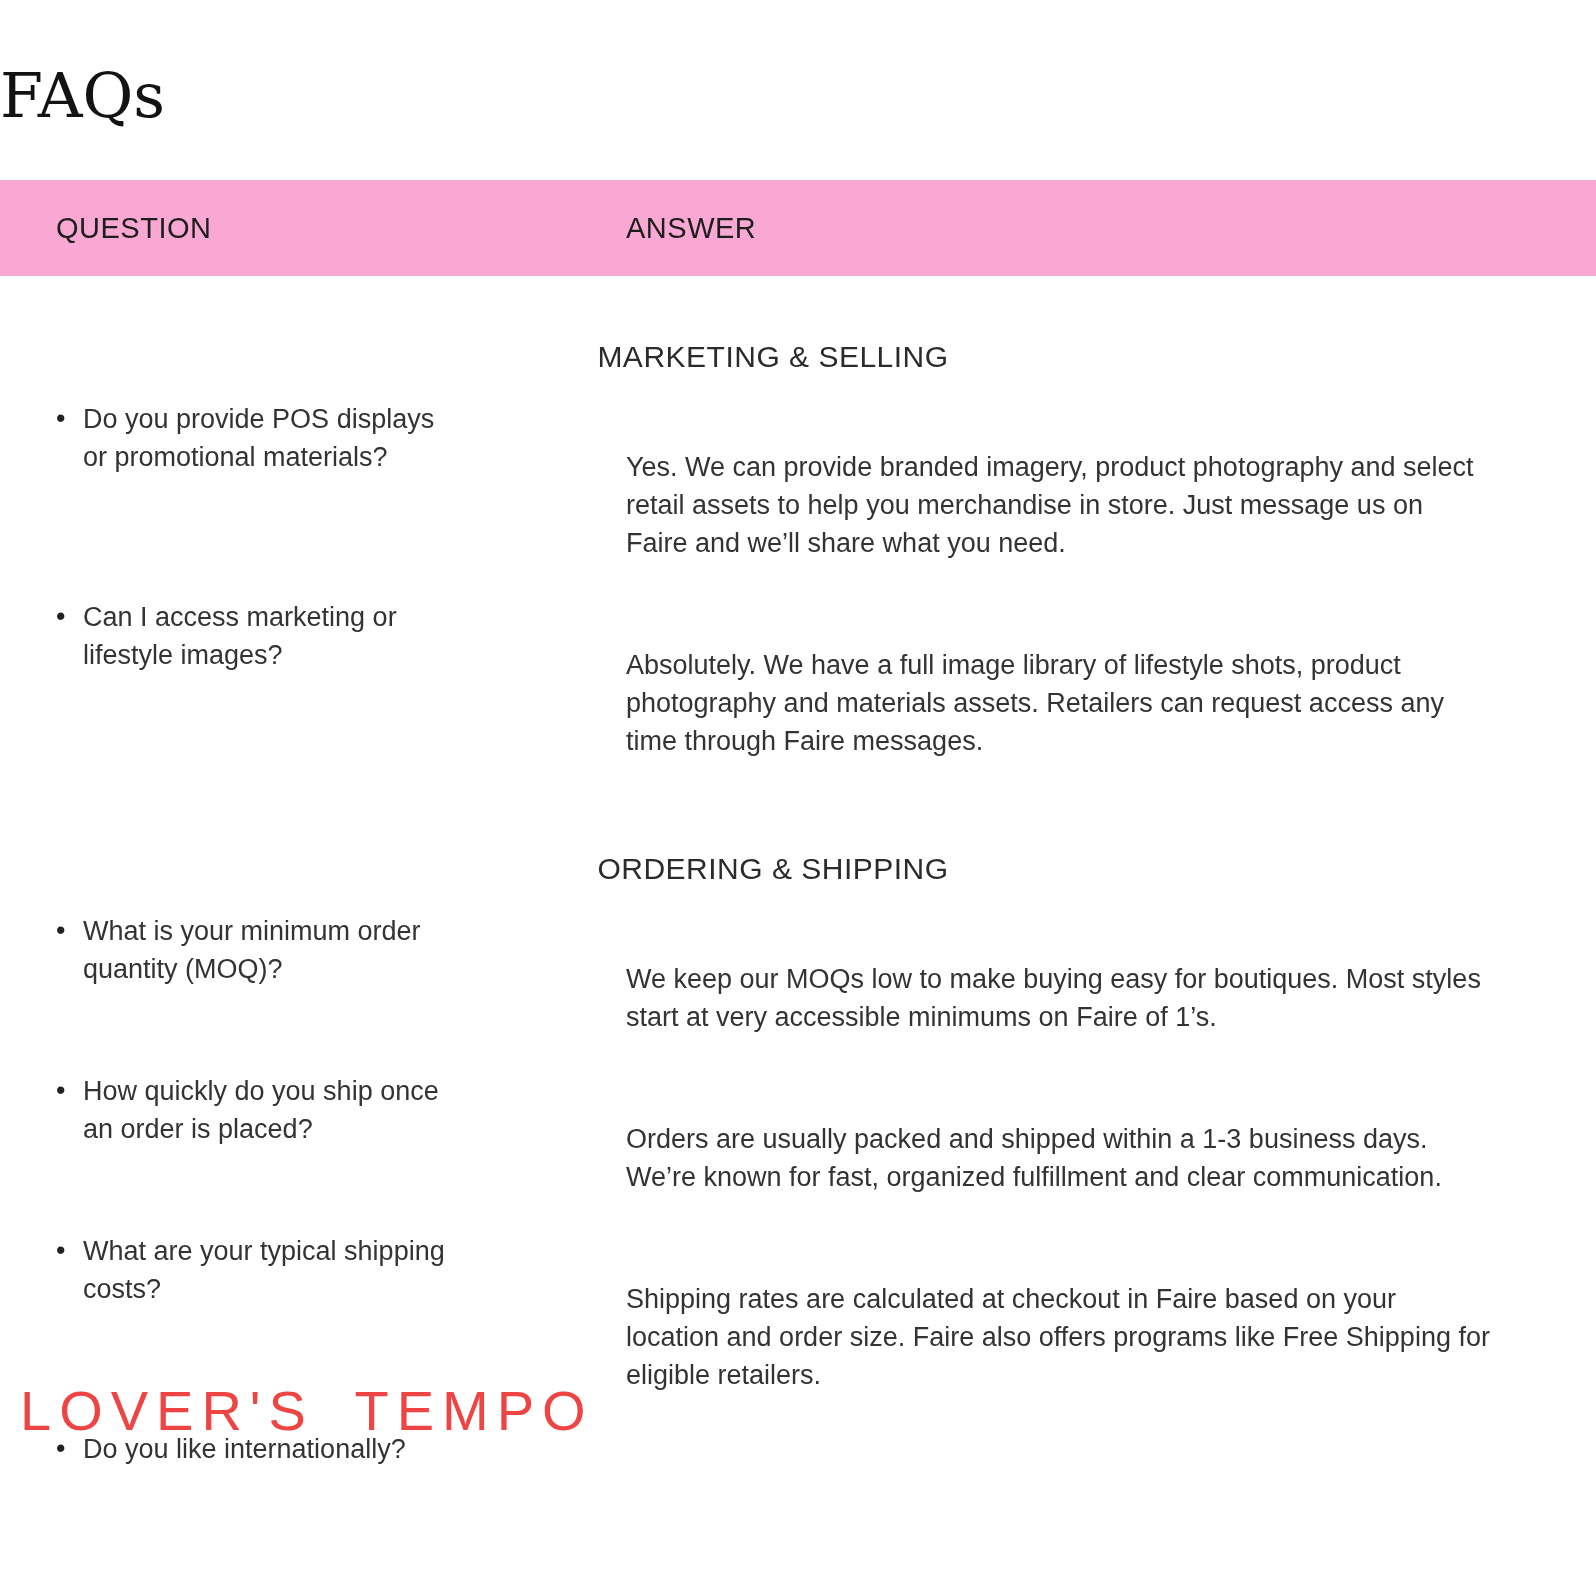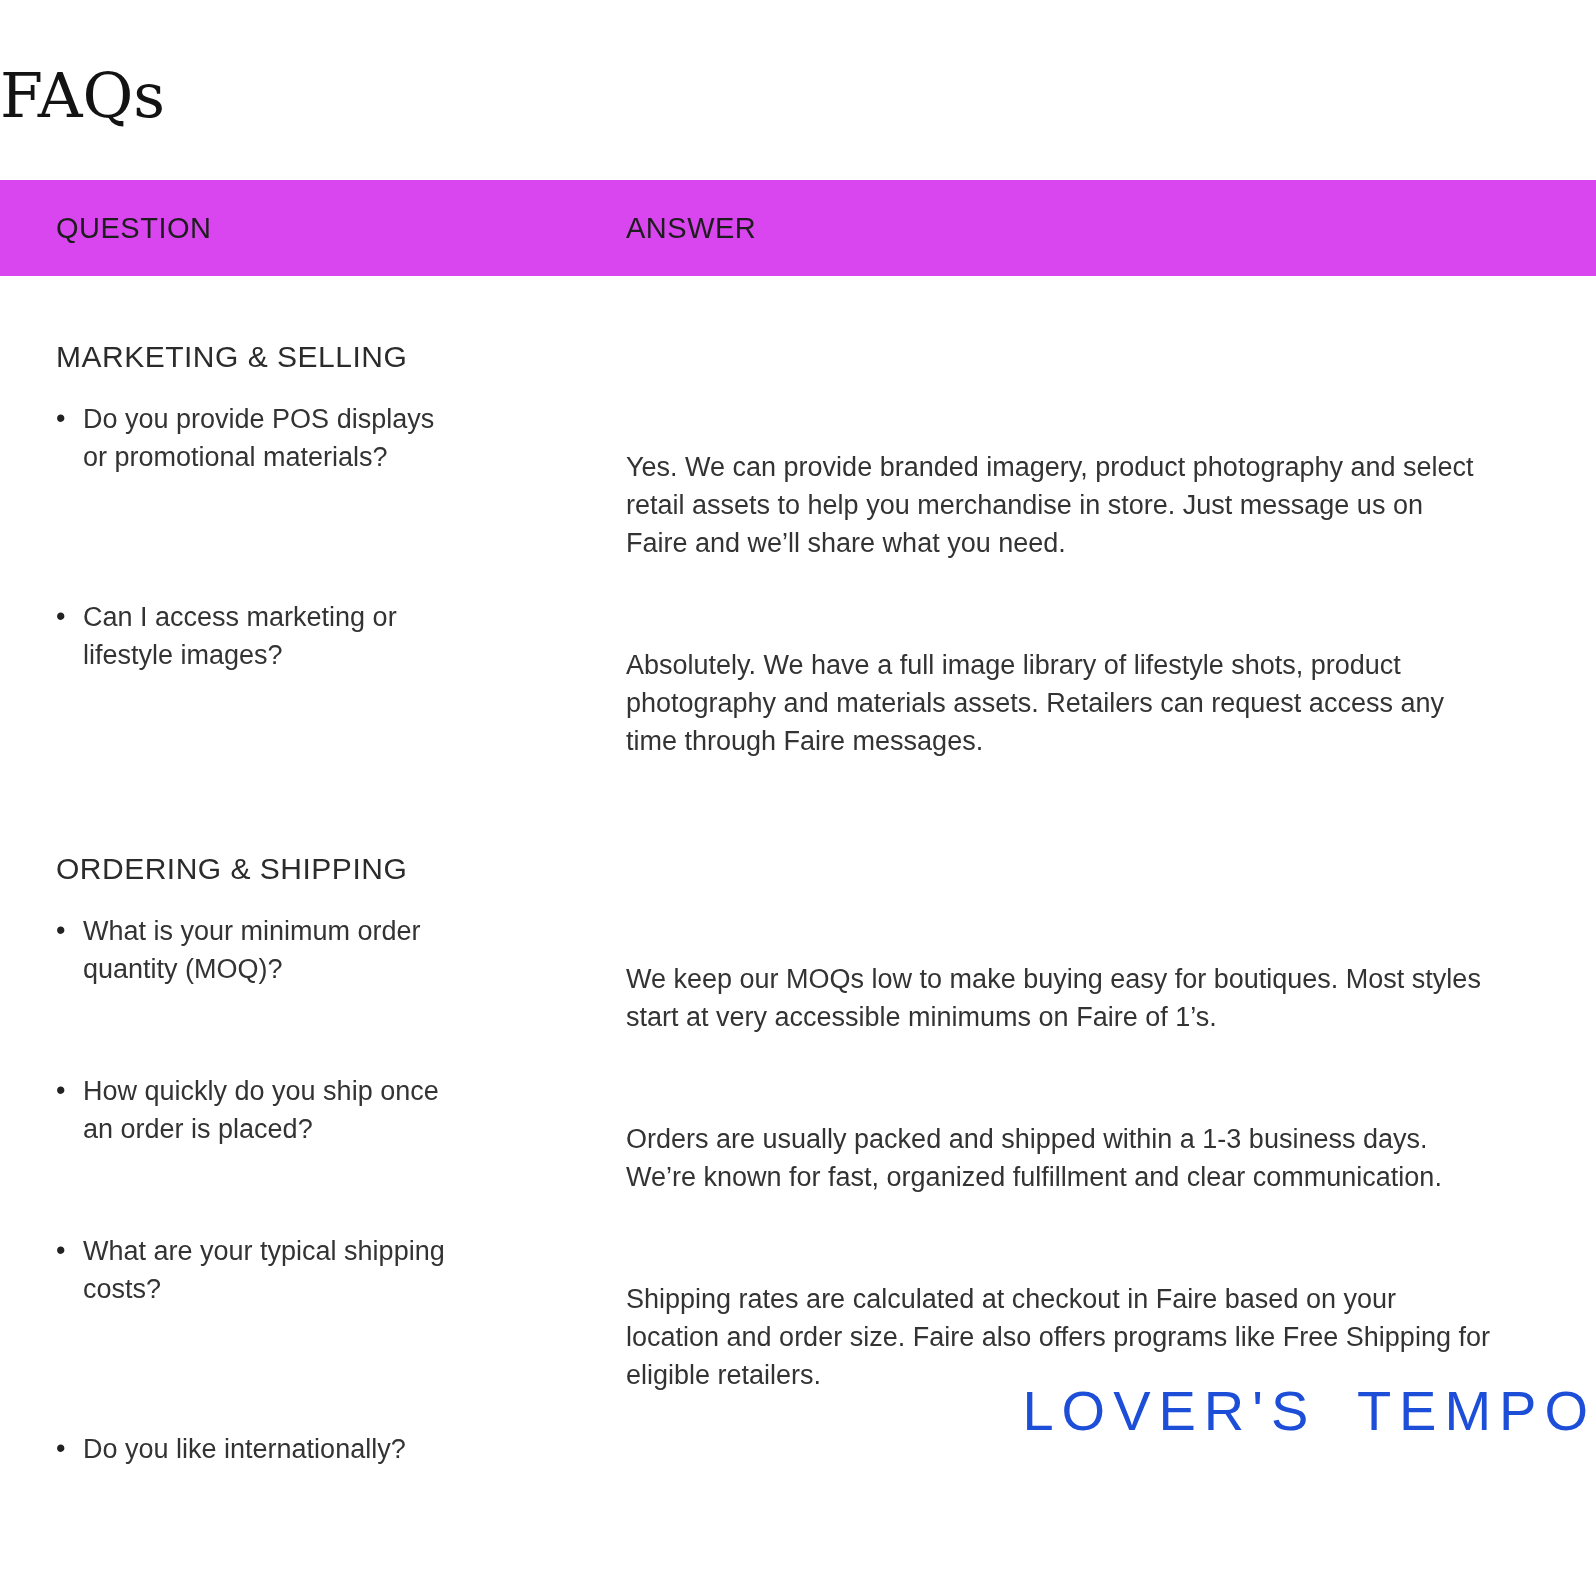--- a/index.html
+++ b/index.html
@@ -20,21 +20,21 @@
     text-align: left;
     font-family: "DejaVu Serif", "Liberation Serif", serif;
     font-size: 62px;
     font-weight: 500;
     color: #131313;
     letter-spacing: 0px;
     line-height: 1.1;
   }
   .header-band {
     margin-top: 50px;
-    background: #d946ef;
+    background: #f9a8d4;
     height: 96px;
     display: grid;
     grid-template-columns: 570px 1fr;
     align-items: center;
     padding: 0 56px;
     box-sizing: border-box;
   }
   .header-band .col-label {
     font-size: 29px;
     font-weight: 500;
@@ -49,20 +49,21 @@
   }
   .section + .section {
     margin-top: 92px;
   }
   .section-heading {
     font-size: 30px;
     font-weight: 400;
     color: #2b2b2b;
     letter-spacing: 0.5px;
     margin: 0 0 26px 0;
+    text-align: center;
   }
   .qa-row {
     display: grid;
     grid-template-columns: 570px 1fr;
     margin-bottom: 36px;
   }
   .q-cell {
     position: relative;
     padding-left: 27px;
     max-width: 392px;
@@ -83,27 +84,28 @@
     line-height: 38px;
     color: #333333;
     max-width: 880px;
     margin-top: 48px;
   }
   .footer-brand {
     position: absolute;
     left: 0;
     right: 0;
     top: 1378px;
-    text-align: right;
+    text-align: left;
     font-family: "Liberation Sans", "DejaVu Sans", sans-serif;
     font-size: 56px;
     font-weight: 100;
     letter-spacing: 8px;
     word-spacing: 18px;
-    color: #1d4ed8;
+    color: #ef4444;
+    padding-left: 20px;
   }
 </style>
 </head>
 <body>
 
 <div class="page-title">FAQs</div>
 
 <div class="header-band">
   <div class="col-label">QUESTION</div>
   <div class="col-label">ANSWER</div>

